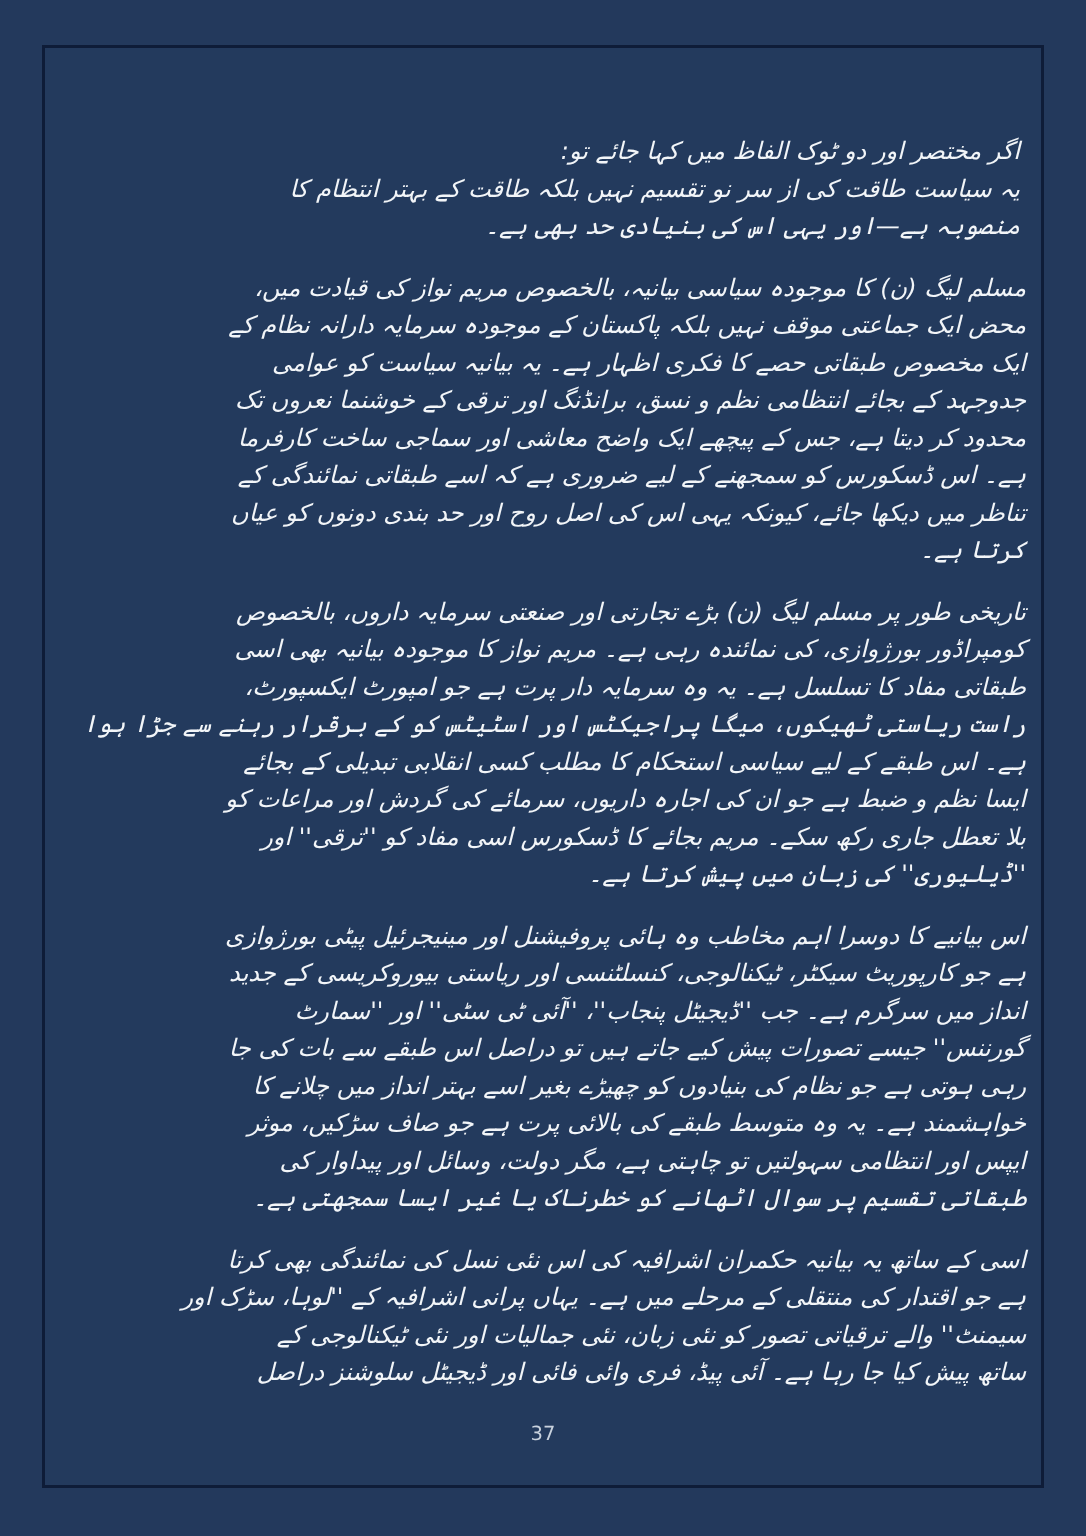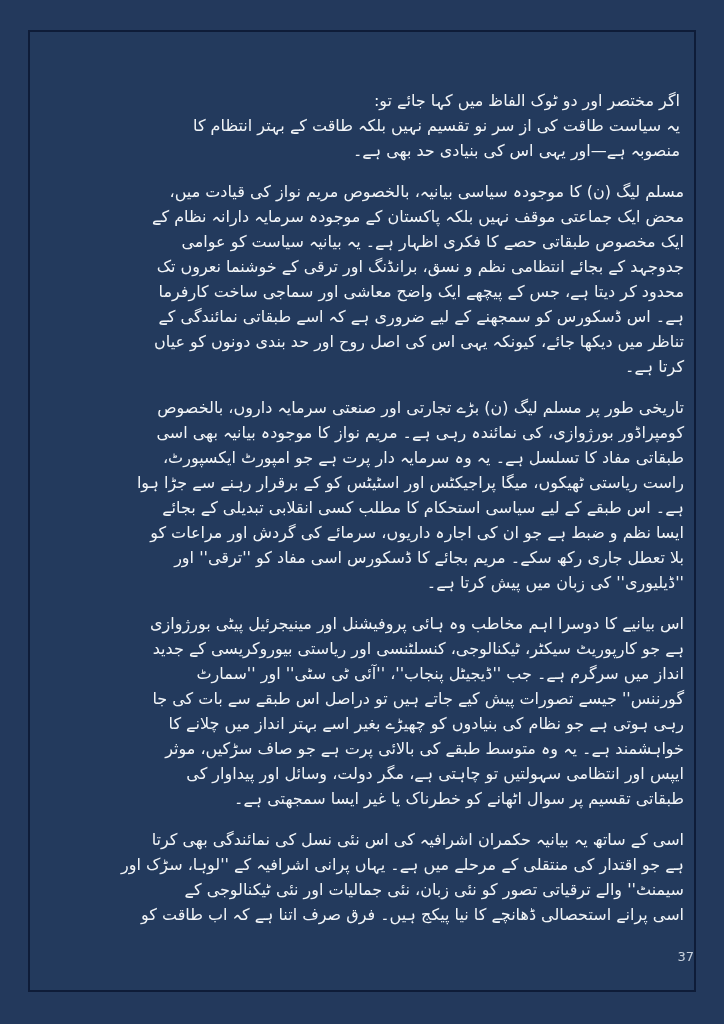--- a/index.html
+++ b/index.html
@@ -25,29 +25,30 @@
   .content {
     position: absolute;
     top: 0; right: 0; left: 0; bottom: 60px;
     padding: 56px 10px 0 24px;
     direction: rtl;
     text-align: right;
     color: #f2f5f8;
     font-size: 16px;
     line-height: 25px;
     overflow: hidden;
+    font-style: italic;
   }
   .quote { margin: 0 4px 8px 0; padding: 0; }
   .para { margin: 16px 0 8px 0; }
   .line { white-space: nowrap; height: 25px; }
   .pagenum {
     position: absolute;
     left: 0; right: 0;
     bottom: 26px;
-    text-align: right;
+    text-align: center;
     direction: ltr;
     color: #c9d2de;
     font-size: 13px;
     line-height: 15px;
     margin-top: 47px;
   }
 </style>
 </head>
 <body>
 
@@ -87,19 +88,20 @@
             <div class="line">گورننس'' جیسے تصورات پیش کیے جاتے ہیں تو دراصل اس طبقے سے بات کی جا</div>
             <div class="line">رہی ہوتی ہے جو نظام کی بنیادوں کو چھیڑے بغیر اسے بہتر انداز میں چلانے کا</div>
             <div class="line">خواہشمند ہے۔ یہ وہ متوسط طبقے کی بالائی پرت ہے جو صاف سڑکیں، موثر</div>
             <div class="line">ایپس اور انتظامی سہولتیں تو چاہتی ہے، مگر دولت، وسائل اور پیداوار کی</div>
             <div class="line">طبقاتی تقسیم پر سوال اٹھانے کو خطرناک یا غیر ایسا سمجھتی ہے۔</div>
           </div>
           <div class="para">
             <div class="line">اسی کے ساتھ یہ بیانیہ حکمران اشرافیہ کی اس نئی نسل کی نمائندگی بھی کرتا</div>
             <div class="line">ہے جو اقتدار کی منتقلی کے مرحلے میں ہے۔ یہاں پرانی اشرافیہ کے ''لوہا، سڑک اور</div>
             <div class="line">سیمنٹ'' والے ترقیاتی تصور کو نئی زبان، نئی جمالیات اور نئی ٹیکنالوجی کے</div>
+            <div class="line">ساتھ پیش کیا جا رہا ہے۔ آئی پیڈ، فری وائی فائی اور ڈیجیٹل سلوشنز دراصل</div>
             <div class="line">اسی پرانے استحصالی ڈھانچے کا نیا پیکج ہیں۔ فرق صرف اتنا ہے کہ اب طاقت کو</div>
           </div>
         </div>
     </div>
     <div class="pagenum">37</div>
   </div>
 </div>
 
 </body></html>

